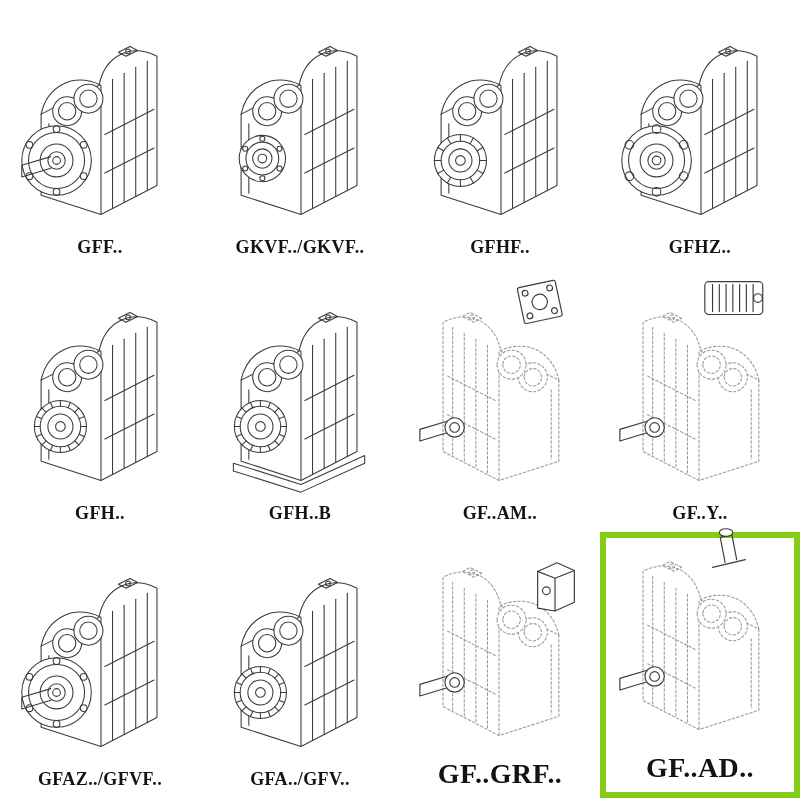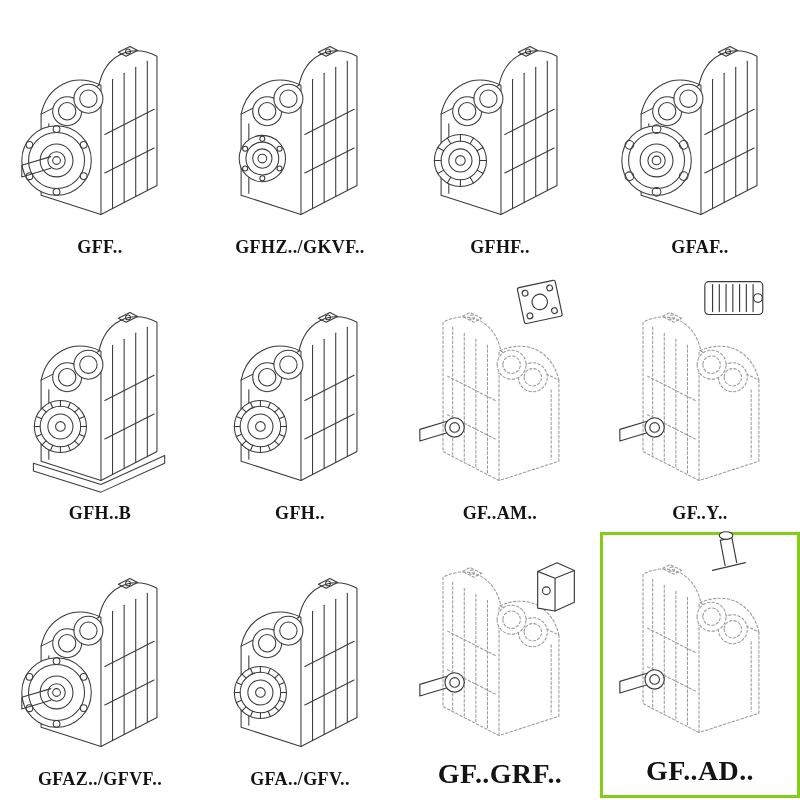--- a/index.html
+++ b/index.html
@@ -9,21 +9,21 @@
   }
   .catalog{
     display:grid;
     grid-template-columns:repeat(4, 200px);
     grid-template-rows:repeat(3, 266px);
   }
   .cell{
     display:flex;flex-direction:column;align-items:center;justify-content:flex-end;
     box-sizing:border-box;padding:2px 2px 8px;
   }
-  .cell.boxed{border:3px solid #84cc16;justify-content:flex-end;}
+  .cell.boxed{border:6px solid #84cc16;justify-content:flex-end;}
   .drawing{width:188px;height:224px;}
   .drawing svg{width:100%;height:100%;display:block;}
   .label{
     font-weight:700;font-size:18px;line-height:1.1;color:#131313;
     letter-spacing:0.4px;margin-top:8px;white-space:nowrap;
   }
   .label.big{font-size:28px;}
 </style>
 </head>
 <body>
@@ -95,21 +95,21 @@
               <circle cx="52.0" cy="178.5" r="2.6"></circle>
               <circle cx="34.2" cy="168.3" r="2.6"></circle>
               <circle cx="34.2" cy="147.8" r="2.6"></circle>
               <circle cx="52.0" cy="137.5" r="2.6"></circle>
               <circle cx="69.8" cy="147.8" r="2.6"></circle>
               <circle cx="69.8" cy="168.3" r="2.6"></circle>
             </g>
             <g fill="none" stroke="#3b3b3b" stroke-width="1.2" stroke-linejoin="round" stroke-linecap="round"></g>
           </svg>
         </div>
-      <figcaption class="label">GFHZ../GKVF..</figcaption>
+      <figcaption class="label">GKVF../GKVF..</figcaption>
     </figure>
 
     <figure class="cell" style="margin:0">
       <div class="drawing">
           <svg viewBox="0 0 182 232" xmlns="http://www.w3.org/2000/svg">
             <g fill="none" stroke="#3b3b3b" stroke-width="1.1" stroke-linejoin="round" stroke-linecap="round">
               <path d="M30,196 L30,112 L90,82 C96,52 122,38 150,52 L150,186 L92,216 Z"></path>
               <path d="M30,112 C36,84 62,68 92,82 L92,216"></path>
               <line x1="104" y1="75.8" x2="104" y2="209.8"></line>
               <line x1="116" y1="69.6" x2="116" y2="203.6"></line>
@@ -174,21 +174,67 @@
               <circle cx="17.9" cy="176.3" r="4.5"></circle>
               <circle cx="17.9" cy="143.8" r="4.5"></circle>
               <circle cx="46.0" cy="127.5" r="4.5"></circle>
               <circle cx="74.1" cy="143.8" r="4.5"></circle>
               <circle cx="74.1" cy="176.2" r="4.5"></circle>
               <circle cx="46" cy="160" r="4.5"></circle>
             </g>
             <g fill="none" stroke="#3b3b3b" stroke-width="1.2" stroke-linejoin="round" stroke-linecap="round"></g>
           </svg>
         </div>
-      <figcaption class="label">GFAF..</figcaption>
+      <figcaption class="label">GFHZ..</figcaption>
+    </figure>
+
+    <figure class="cell" style="margin:0">
+      <div class="drawing">
+          <svg viewBox="0 0 182 232" xmlns="http://www.w3.org/2000/svg">
+            <g fill="none" stroke="#3b3b3b" stroke-width="1.1" stroke-linejoin="round" stroke-linecap="round">
+              <path d="M30,196 L30,112 L90,82 C96,52 122,38 150,52 L150,186 L92,216 Z"></path>
+              <path d="M30,112 C36,84 62,68 92,82 L92,216"></path>
+              <line x1="104" y1="75.8" x2="104" y2="209.8"></line>
+              <line x1="116" y1="69.6" x2="116" y2="203.6"></line>
+              <line x1="128" y1="63.4" x2="128" y2="197.4"></line>
+              <line x1="140" y1="57.2" x2="140" y2="191.2"></line>
+              <line x1="96" y1="133" x2="147" y2="107"></line>
+              <line x1="96" y1="173" x2="147" y2="147"></line>
+              <path d="M110,48 L122,42 L130,46 L118,52 Z"></path>
+              <circle cx="120" cy="47" r="2.5"></circle>
+              <circle cx="57" cy="109" r="15" fill="#fff"></circle>
+              <circle cx="57" cy="109" r="9"></circle>
+              <circle cx="79" cy="96" r="15" fill="#fff"></circle>
+              <circle cx="79" cy="96" r="9"></circle>
+              <line x1="38" y1="122" x2="38" y2="194"></line>
+              <circle cx="50" cy="160" r="27" fill="#fff"></circle>
+              <circle cx="50" cy="160" r="21"></circle>
+              <circle cx="50" cy="160" r="13"></circle>
+              <circle cx="50" cy="160" r="5"></circle>
+              <line x1="71.0" y1="160.0" x2="77.0" y2="160.0"></line>
+              <line x1="69.4" y1="168.0" x2="74.9" y2="170.3"></line>
+              <line x1="64.8" y1="174.8" x2="69.1" y2="179.1"></line>
+              <line x1="58.0" y1="179.4" x2="60.3" y2="184.9"></line>
+              <line x1="50.0" y1="181.0" x2="50.0" y2="187.0"></line>
+              <line x1="42.0" y1="179.4" x2="39.7" y2="184.9"></line>
+              <line x1="35.2" y1="174.8" x2="30.9" y2="179.1"></line>
+              <line x1="30.6" y1="168.0" x2="25.1" y2="170.3"></line>
+              <line x1="29.0" y1="160.0" x2="23.0" y2="160.0"></line>
+              <line x1="30.6" y1="152.0" x2="25.1" y2="149.7"></line>
+              <line x1="35.2" y1="145.2" x2="30.9" y2="140.9"></line>
+              <line x1="42.0" y1="140.6" x2="39.7" y2="135.1"></line>
+              <line x1="50.0" y1="139.0" x2="50.0" y2="133.0"></line>
+              <line x1="58.0" y1="140.6" x2="60.3" y2="135.1"></line>
+              <line x1="64.8" y1="145.2" x2="69.1" y2="140.9"></line>
+              <line x1="69.4" y1="152.0" x2="74.9" y2="149.7"></line>
+            </g>
+            <g fill="none" stroke="#3b3b3b" stroke-width="1.2" stroke-linejoin="round" stroke-linecap="round"></g>
+          </svg>
+        </div>
+      <figcaption class="label">GFH..</figcaption>
     </figure>
 
     <figure class="cell" style="margin:0">
       <div class="drawing">
           <svg viewBox="0 0 182 232" xmlns="http://www.w3.org/2000/svg">
             <g fill="none" stroke="#3b3b3b" stroke-width="1.1" stroke-linejoin="round" stroke-linecap="round">
               <path d="M30,196 L30,112 L90,82 C96,52 122,38 150,52 L150,186 L92,216 Z"></path>
               <path d="M30,112 C36,84 62,68 92,82 L92,216"></path>
               <line x1="104" y1="75.8" x2="104" y2="209.8"></line>
               <line x1="116" y1="69.6" x2="116" y2="203.6"></line>
@@ -227,20 +273,135 @@
             </g>
             <g fill="none" stroke="#3b3b3b" stroke-width="1.2" stroke-linejoin="round" stroke-linecap="round"></g>
           </svg>
         </div>
       <figcaption class="label">GFH..B</figcaption>
     </figure>
 
     <figure class="cell" style="margin:0">
       <div class="drawing">
           <svg viewBox="0 0 182 232" xmlns="http://www.w3.org/2000/svg">
+            <g fill="none" stroke="#9a9a9a" stroke-width="1.1" stroke-linejoin="round" stroke-linecap="round" stroke-dasharray="2.6 2.2" transform="translate(182,0) scale(-1,1)">
+              <path d="M30,196 L30,112 L90,82 C96,52 122,38 150,52 L150,186 L92,216 Z"></path>
+              <path d="M30,112 C36,84 62,68 92,82 L92,216"></path>
+              <line x1="104" y1="75.8" x2="104" y2="209.8"></line>
+              <line x1="116" y1="69.6" x2="116" y2="203.6"></line>
+              <line x1="128" y1="63.4" x2="128" y2="197.4"></line>
+              <line x1="140" y1="57.2" x2="140" y2="191.2"></line>
+              <line x1="96" y1="133" x2="147" y2="107"></line>
+              <line x1="96" y1="173" x2="147" y2="147"></line>
+              <path d="M110,48 L122,42 L130,46 L118,52 Z"></path>
+              <circle cx="120" cy="47" r="2.5"></circle>
+              <circle cx="57" cy="109" r="15" fill="#fff"></circle>
+              <circle cx="57" cy="109" r="9"></circle>
+              <circle cx="79" cy="96" r="15" fill="#fff"></circle>
+              <circle cx="79" cy="96" r="9"></circle>
+              <line x1="38" y1="122" x2="38" y2="194"></line>
+            </g>
+            <g fill="none" stroke="#3b3b3b" stroke-width="1.2" stroke-linejoin="round" stroke-linecap="round">
+              <path d="M8,163 L38,154 M8,175 L38,166 M8,163 L8,175"></path>
+              <circle cx="44" cy="161" r="10" fill="#fff"></circle>
+              <circle cx="44" cy="161" r="5"></circle>
+              <g transform="rotate(-12 132 30)">
+                <rect x="112" y="12" width="40" height="38" rx="2" fill="#fff"></rect>
+                <circle cx="132" cy="31" r="8"></circle>
+                <circle cx="119" cy="19" r="3"></circle>
+                <circle cx="145" cy="19" r="3"></circle>
+                <circle cx="119" cy="43" r="3"></circle>
+                <circle cx="145" cy="43" r="3"></circle>
+              </g>
+            </g>
+          </svg>
+        </div>
+      <figcaption class="label">GF..AM..</figcaption>
+    </figure>
+
+    <figure class="cell" style="margin:0">
+      <div class="drawing">
+          <svg viewBox="0 0 182 232" xmlns="http://www.w3.org/2000/svg">
+            <g fill="none" stroke="#9a9a9a" stroke-width="1.1" stroke-linejoin="round" stroke-linecap="round" stroke-dasharray="2.6 2.2" transform="translate(182,0) scale(-1,1)">
+              <path d="M30,196 L30,112 L90,82 C96,52 122,38 150,52 L150,186 L92,216 Z"></path>
+              <path d="M30,112 C36,84 62,68 92,82 L92,216"></path>
+              <line x1="104" y1="75.8" x2="104" y2="209.8"></line>
+              <line x1="116" y1="69.6" x2="116" y2="203.6"></line>
+              <line x1="128" y1="63.4" x2="128" y2="197.4"></line>
+              <line x1="140" y1="57.2" x2="140" y2="191.2"></line>
+              <line x1="96" y1="133" x2="147" y2="107"></line>
+              <line x1="96" y1="173" x2="147" y2="147"></line>
+              <path d="M110,48 L122,42 L130,46 L118,52 Z"></path>
+              <circle cx="120" cy="47" r="2.5"></circle>
+              <circle cx="57" cy="109" r="15" fill="#fff"></circle>
+              <circle cx="57" cy="109" r="9"></circle>
+              <circle cx="79" cy="96" r="15" fill="#fff"></circle>
+              <circle cx="79" cy="96" r="9"></circle>
+              <line x1="38" y1="122" x2="38" y2="194"></line>
+            </g>
+            <g fill="none" stroke="#3b3b3b" stroke-width="1.2" stroke-linejoin="round" stroke-linecap="round">
+              <path d="M8,163 L38,154 M8,175 L38,166 M8,163 L8,175"></path>
+              <circle cx="44" cy="161" r="10" fill="#fff"></circle>
+              <circle cx="44" cy="161" r="5"></circle>
+              <rect x="96" y="10" width="60" height="34" rx="4"></rect>
+              <line x1="104" y1="13" x2="104" y2="41"></line>
+              <line x1="111" y1="13" x2="111" y2="41"></line>
+              <line x1="118" y1="13" x2="118" y2="41"></line>
+              <line x1="125" y1="13" x2="125" y2="41"></line>
+              <line x1="132" y1="13" x2="132" y2="41"></line>
+              <line x1="139" y1="13" x2="139" y2="41"></line>
+              <line x1="146" y1="13" x2="146" y2="41"></line>
+              <circle cx="151" cy="27" r="4.5"></circle>
+            </g>
+          </svg>
+        </div>
+      <figcaption class="label">GF..Y..</figcaption>
+    </figure>
+
+    <figure class="cell" style="margin:0">
+      <div class="drawing">
+          <svg viewBox="0 0 182 232" xmlns="http://www.w3.org/2000/svg">
+            <g fill="none" stroke="#3b3b3b" stroke-width="1.1" stroke-linejoin="round" stroke-linecap="round">
+              <path d="M30,196 L30,112 L90,82 C96,52 122,38 150,52 L150,186 L92,216 Z"></path>
+              <path d="M30,112 C36,84 62,68 92,82 L92,216"></path>
+              <line x1="104" y1="75.8" x2="104" y2="209.8"></line>
+              <line x1="116" y1="69.6" x2="116" y2="203.6"></line>
+              <line x1="128" y1="63.4" x2="128" y2="197.4"></line>
+              <line x1="140" y1="57.2" x2="140" y2="191.2"></line>
+              <line x1="96" y1="133" x2="147" y2="107"></line>
+              <line x1="96" y1="173" x2="147" y2="147"></line>
+              <path d="M110,48 L122,42 L130,46 L118,52 Z"></path>
+              <circle cx="120" cy="47" r="2.5"></circle>
+              <circle cx="57" cy="109" r="15" fill="#fff"></circle>
+              <circle cx="57" cy="109" r="9"></circle>
+              <circle cx="79" cy="96" r="15" fill="#fff"></circle>
+              <circle cx="79" cy="96" r="9"></circle>
+              <line x1="38" y1="122" x2="38" y2="194"></line>
+              <circle cx="46" cy="160" r="36" fill="#fff"></circle>
+              <circle cx="46" cy="160" r="29"></circle>
+              <circle cx="46" cy="160" r="17"></circle>
+              <circle cx="46" cy="160" r="9"></circle>
+              <circle cx="46" cy="160" r="4"></circle>
+              <circle cx="46.0" cy="192.5" r="3.5"></circle>
+              <circle cx="17.9" cy="176.3" r="3.5"></circle>
+              <circle cx="17.9" cy="143.8" r="3.5"></circle>
+              <circle cx="46.0" cy="127.5" r="3.5"></circle>
+              <circle cx="74.1" cy="143.8" r="3.5"></circle>
+              <circle cx="74.1" cy="176.2" r="3.5"></circle>
+              <path d="M10,165 L40,156 M10,177 L40,168 M10,165 L10,177"></path>
+            </g>
+            <g fill="none" stroke="#3b3b3b" stroke-width="1.2" stroke-linejoin="round" stroke-linecap="round"></g>
+          </svg>
+        </div>
+      <figcaption class="label">GFAZ../GFVF..</figcaption>
+    </figure>
+
+    <figure class="cell" style="margin:0">
+      <div class="drawing">
+          <svg viewBox="0 0 182 232" xmlns="http://www.w3.org/2000/svg">
             <g fill="none" stroke="#3b3b3b" stroke-width="1.1" stroke-linejoin="round" stroke-linecap="round">
               <path d="M30,196 L30,112 L90,82 C96,52 122,38 150,52 L150,186 L92,216 Z"></path>
               <path d="M30,112 C36,84 62,68 92,82 L92,216"></path>
               <line x1="104" y1="75.8" x2="104" y2="209.8"></line>
               <line x1="116" y1="69.6" x2="116" y2="203.6"></line>
               <line x1="128" y1="63.4" x2="128" y2="197.4"></line>
               <line x1="140" y1="57.2" x2="140" y2="191.2"></line>
               <line x1="96" y1="133" x2="147" y2="107"></line>
               <line x1="96" y1="173" x2="147" y2="147"></line>
               <path d="M110,48 L122,42 L130,46 L118,52 Z"></path>
@@ -267,181 +428,20 @@
               <line x1="35.2" y1="145.2" x2="30.9" y2="140.9"></line>
               <line x1="42.0" y1="140.6" x2="39.7" y2="135.1"></line>
               <line x1="50.0" y1="139.0" x2="50.0" y2="133.0"></line>
               <line x1="58.0" y1="140.6" x2="60.3" y2="135.1"></line>
               <line x1="64.8" y1="145.2" x2="69.1" y2="140.9"></line>
               <line x1="69.4" y1="152.0" x2="74.9" y2="149.7"></line>
             </g>
             <g fill="none" stroke="#3b3b3b" stroke-width="1.2" stroke-linejoin="round" stroke-linecap="round"></g>
           </svg>
         </div>
-      <figcaption class="label">GFH..</figcaption>
-    </figure>
-
-    <figure class="cell" style="margin:0">
-      <div class="drawing">
-          <svg viewBox="0 0 182 232" xmlns="http://www.w3.org/2000/svg">
-            <g fill="none" stroke="#9a9a9a" stroke-width="1.1" stroke-linejoin="round" stroke-linecap="round" stroke-dasharray="2.6 2.2" transform="translate(182,0) scale(-1,1)">
-              <path d="M30,196 L30,112 L90,82 C96,52 122,38 150,52 L150,186 L92,216 Z"></path>
-              <path d="M30,112 C36,84 62,68 92,82 L92,216"></path>
-              <line x1="104" y1="75.8" x2="104" y2="209.8"></line>
-              <line x1="116" y1="69.6" x2="116" y2="203.6"></line>
-              <line x1="128" y1="63.4" x2="128" y2="197.4"></line>
-              <line x1="140" y1="57.2" x2="140" y2="191.2"></line>
-              <line x1="96" y1="133" x2="147" y2="107"></line>
-              <line x1="96" y1="173" x2="147" y2="147"></line>
-              <path d="M110,48 L122,42 L130,46 L118,52 Z"></path>
-              <circle cx="120" cy="47" r="2.5"></circle>
-              <circle cx="57" cy="109" r="15" fill="#fff"></circle>
-              <circle cx="57" cy="109" r="9"></circle>
-              <circle cx="79" cy="96" r="15" fill="#fff"></circle>
-              <circle cx="79" cy="96" r="9"></circle>
-              <line x1="38" y1="122" x2="38" y2="194"></line>
-            </g>
-            <g fill="none" stroke="#3b3b3b" stroke-width="1.2" stroke-linejoin="round" stroke-linecap="round">
-              <path d="M8,163 L38,154 M8,175 L38,166 M8,163 L8,175"></path>
-              <circle cx="44" cy="161" r="10" fill="#fff"></circle>
-              <circle cx="44" cy="161" r="5"></circle>
-              <g transform="rotate(-12 132 30)">
-                <rect x="112" y="12" width="40" height="38" rx="2" fill="#fff"></rect>
-                <circle cx="132" cy="31" r="8"></circle>
-                <circle cx="119" cy="19" r="3"></circle>
-                <circle cx="145" cy="19" r="3"></circle>
-                <circle cx="119" cy="43" r="3"></circle>
-                <circle cx="145" cy="43" r="3"></circle>
-              </g>
-            </g>
-          </svg>
-        </div>
-      <figcaption class="label">GF..AM..</figcaption>
-    </figure>
-
-    <figure class="cell" style="margin:0">
-      <div class="drawing">
-          <svg viewBox="0 0 182 232" xmlns="http://www.w3.org/2000/svg">
-            <g fill="none" stroke="#9a9a9a" stroke-width="1.1" stroke-linejoin="round" stroke-linecap="round" stroke-dasharray="2.6 2.2" transform="translate(182,0) scale(-1,1)">
-              <path d="M30,196 L30,112 L90,82 C96,52 122,38 150,52 L150,186 L92,216 Z"></path>
-              <path d="M30,112 C36,84 62,68 92,82 L92,216"></path>
-              <line x1="104" y1="75.8" x2="104" y2="209.8"></line>
-              <line x1="116" y1="69.6" x2="116" y2="203.6"></line>
-              <line x1="128" y1="63.4" x2="128" y2="197.4"></line>
-              <line x1="140" y1="57.2" x2="140" y2="191.2"></line>
-              <line x1="96" y1="133" x2="147" y2="107"></line>
-              <line x1="96" y1="173" x2="147" y2="147"></line>
-              <path d="M110,48 L122,42 L130,46 L118,52 Z"></path>
-              <circle cx="120" cy="47" r="2.5"></circle>
-              <circle cx="57" cy="109" r="15" fill="#fff"></circle>
-              <circle cx="57" cy="109" r="9"></circle>
-              <circle cx="79" cy="96" r="15" fill="#fff"></circle>
-              <circle cx="79" cy="96" r="9"></circle>
-              <line x1="38" y1="122" x2="38" y2="194"></line>
-            </g>
-            <g fill="none" stroke="#3b3b3b" stroke-width="1.2" stroke-linejoin="round" stroke-linecap="round">
-              <path d="M8,163 L38,154 M8,175 L38,166 M8,163 L8,175"></path>
-              <circle cx="44" cy="161" r="10" fill="#fff"></circle>
-              <circle cx="44" cy="161" r="5"></circle>
-              <rect x="96" y="10" width="60" height="34" rx="4"></rect>
-              <line x1="104" y1="13" x2="104" y2="41"></line>
-              <line x1="111" y1="13" x2="111" y2="41"></line>
-              <line x1="118" y1="13" x2="118" y2="41"></line>
-              <line x1="125" y1="13" x2="125" y2="41"></line>
-              <line x1="132" y1="13" x2="132" y2="41"></line>
-              <line x1="139" y1="13" x2="139" y2="41"></line>
-              <line x1="146" y1="13" x2="146" y2="41"></line>
-              <circle cx="151" cy="27" r="4.5"></circle>
-            </g>
-          </svg>
-        </div>
-      <figcaption class="label">GF..Y..</figcaption>
-    </figure>
-
-    <figure class="cell" style="margin:0">
-      <div class="drawing">
-          <svg viewBox="0 0 182 232" xmlns="http://www.w3.org/2000/svg">
-            <g fill="none" stroke="#3b3b3b" stroke-width="1.1" stroke-linejoin="round" stroke-linecap="round">
-              <path d="M30,196 L30,112 L90,82 C96,52 122,38 150,52 L150,186 L92,216 Z"></path>
-              <path d="M30,112 C36,84 62,68 92,82 L92,216"></path>
-              <line x1="104" y1="75.8" x2="104" y2="209.8"></line>
-              <line x1="116" y1="69.6" x2="116" y2="203.6"></line>
-              <line x1="128" y1="63.4" x2="128" y2="197.4"></line>
-              <line x1="140" y1="57.2" x2="140" y2="191.2"></line>
-              <line x1="96" y1="133" x2="147" y2="107"></line>
-              <line x1="96" y1="173" x2="147" y2="147"></line>
-              <path d="M110,48 L122,42 L130,46 L118,52 Z"></path>
-              <circle cx="120" cy="47" r="2.5"></circle>
-              <circle cx="57" cy="109" r="15" fill="#fff"></circle>
-              <circle cx="57" cy="109" r="9"></circle>
-              <circle cx="79" cy="96" r="15" fill="#fff"></circle>
-              <circle cx="79" cy="96" r="9"></circle>
-              <line x1="38" y1="122" x2="38" y2="194"></line>
-              <circle cx="46" cy="160" r="36" fill="#fff"></circle>
-              <circle cx="46" cy="160" r="29"></circle>
-              <circle cx="46" cy="160" r="17"></circle>
-              <circle cx="46" cy="160" r="9"></circle>
-              <circle cx="46" cy="160" r="4"></circle>
-              <circle cx="46.0" cy="192.5" r="3.5"></circle>
-              <circle cx="17.9" cy="176.3" r="3.5"></circle>
-              <circle cx="17.9" cy="143.8" r="3.5"></circle>
-              <circle cx="46.0" cy="127.5" r="3.5"></circle>
-              <circle cx="74.1" cy="143.8" r="3.5"></circle>
-              <circle cx="74.1" cy="176.2" r="3.5"></circle>
-              <path d="M10,165 L40,156 M10,177 L40,168 M10,165 L10,177"></path>
-            </g>
-            <g fill="none" stroke="#3b3b3b" stroke-width="1.2" stroke-linejoin="round" stroke-linecap="round"></g>
-          </svg>
-        </div>
-      <figcaption class="label">GFAZ../GFVF..</figcaption>
-    </figure>
-
-    <figure class="cell" style="margin:0">
-      <div class="drawing">
-          <svg viewBox="0 0 182 232" xmlns="http://www.w3.org/2000/svg">
-            <g fill="none" stroke="#3b3b3b" stroke-width="1.1" stroke-linejoin="round" stroke-linecap="round">
-              <path d="M30,196 L30,112 L90,82 C96,52 122,38 150,52 L150,186 L92,216 Z"></path>
-              <path d="M30,112 C36,84 62,68 92,82 L92,216"></path>
-              <line x1="104" y1="75.8" x2="104" y2="209.8"></line>
-              <line x1="116" y1="69.6" x2="116" y2="203.6"></line>
-              <line x1="128" y1="63.4" x2="128" y2="197.4"></line>
-              <line x1="140" y1="57.2" x2="140" y2="191.2"></line>
-              <line x1="96" y1="133" x2="147" y2="107"></line>
-              <line x1="96" y1="173" x2="147" y2="147"></line>
-              <path d="M110,48 L122,42 L130,46 L118,52 Z"></path>
-              <circle cx="120" cy="47" r="2.5"></circle>
-              <circle cx="57" cy="109" r="15" fill="#fff"></circle>
-              <circle cx="57" cy="109" r="9"></circle>
-              <circle cx="79" cy="96" r="15" fill="#fff"></circle>
-              <circle cx="79" cy="96" r="9"></circle>
-              <line x1="38" y1="122" x2="38" y2="194"></line>
-              <circle cx="50" cy="160" r="27" fill="#fff"></circle>
-              <circle cx="50" cy="160" r="21"></circle>
-              <circle cx="50" cy="160" r="13"></circle>
-              <circle cx="50" cy="160" r="5"></circle>
-              <line x1="71.0" y1="160.0" x2="77.0" y2="160.0"></line>
-              <line x1="69.4" y1="168.0" x2="74.9" y2="170.3"></line>
-              <line x1="64.8" y1="174.8" x2="69.1" y2="179.1"></line>
-              <line x1="58.0" y1="179.4" x2="60.3" y2="184.9"></line>
-              <line x1="50.0" y1="181.0" x2="50.0" y2="187.0"></line>
-              <line x1="42.0" y1="179.4" x2="39.7" y2="184.9"></line>
-              <line x1="35.2" y1="174.8" x2="30.9" y2="179.1"></line>
-              <line x1="30.6" y1="168.0" x2="25.1" y2="170.3"></line>
-              <line x1="29.0" y1="160.0" x2="23.0" y2="160.0"></line>
-              <line x1="30.6" y1="152.0" x2="25.1" y2="149.7"></line>
-              <line x1="35.2" y1="145.2" x2="30.9" y2="140.9"></line>
-              <line x1="42.0" y1="140.6" x2="39.7" y2="135.1"></line>
-              <line x1="50.0" y1="139.0" x2="50.0" y2="133.0"></line>
-              <line x1="58.0" y1="140.6" x2="60.3" y2="135.1"></line>
-              <line x1="64.8" y1="145.2" x2="69.1" y2="140.9"></line>
-              <line x1="69.4" y1="152.0" x2="74.9" y2="149.7"></line>
-            </g>
-            <g fill="none" stroke="#3b3b3b" stroke-width="1.2" stroke-linejoin="round" stroke-linecap="round"></g>
-          </svg>
-        </div>
       <figcaption class="label">GFA../GFV..</figcaption>
     </figure>
 
     <figure class="cell" style="margin:0">
       <div class="drawing">
           <svg viewBox="0 0 182 232" xmlns="http://www.w3.org/2000/svg">
             <g fill="none" stroke="#9a9a9a" stroke-width="1.1" stroke-linejoin="round" stroke-linecap="round" stroke-dasharray="2.6 2.2" transform="translate(182,0) scale(-1,1)">
               <path d="M30,196 L30,112 L90,82 C96,52 122,38 150,52 L150,186 L92,216 Z"></path>
               <path d="M30,112 C36,84 62,68 92,82 L92,216"></path>
               <line x1="104" y1="75.8" x2="104" y2="209.8"></line>

